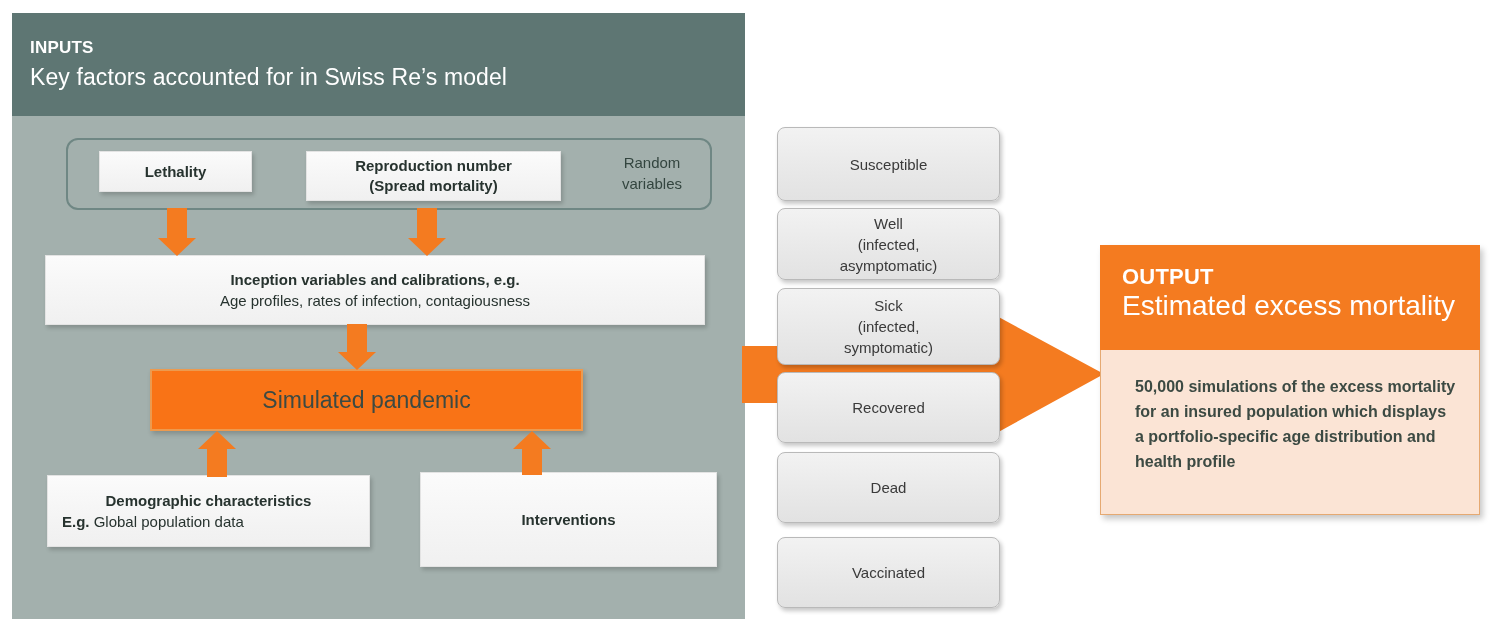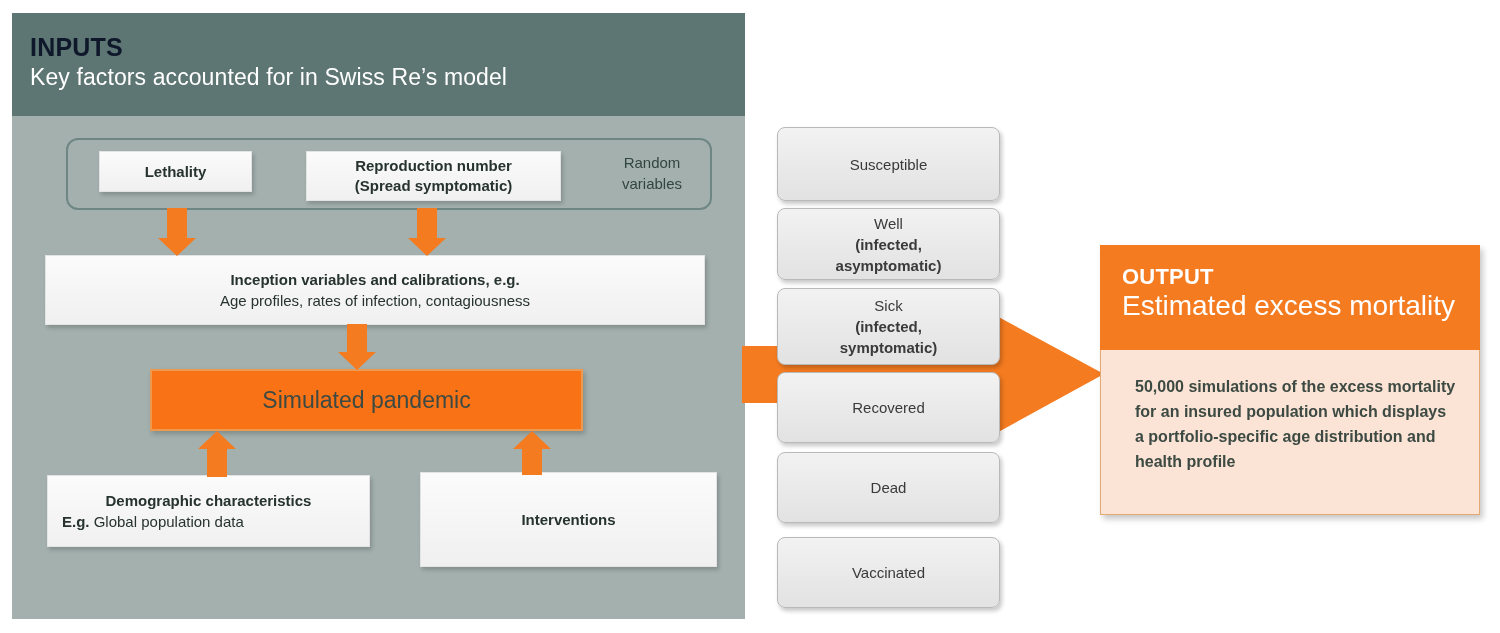--- a/index.html
+++ b/index.html
@@ -33,22 +33,22 @@
     position: absolute;
     left: 0;
     top: 0;
     width: 733px;
     height: 103px;
     background: #5e7673;
     box-sizing: border-box;
     padding: 20px 0 0 18px;
   }
   #inputs-header .h-title {
-    color: #0f172a;
-    font-size: 25px;
+    color: #ffffff;
+    font-size: 17px;
     font-weight: bold;
     line-height: 29px;
     letter-spacing: 0.2px;
   }
   #inputs-header .h-sub {
     color: #ffffff;
     font-size: 23px;
     font-weight: normal;
     line-height: 31px;
     letter-spacing: 0.1px;
@@ -201,21 +201,21 @@
     flex-direction: column;
     align-items: center;
     justify-content: center;
     color: #3a3a3a;
     font-size: 15px;
     line-height: 21px;
     text-align: center;
     z-index: 3;
   }
   .state-box .s-main { font-weight: normal; }
-  .state-box .s-sub { font-weight: bold; }
+  .state-box .s-sub { font-weight: normal; }
 
   #state-susceptible { top: 127px; height: 74px; }
   #state-well        { top: 208px; height: 72px; }
   #state-sick        { top: 288px; height: 77px; }
   #state-recovered   { top: 372px; height: 71px; }
   #state-dead        { top: 452px; height: 71px; }
   #state-vaccinated  { top: 537px; height: 71px; }
 
   
   #big-arrow {
@@ -290,21 +290,21 @@
       <div>Random</div>
       <div>variables</div>
     </div>
 
     <div class="wbox" id="box-lethality">
       <div class="b-title ctr">Lethality</div>
     </div>
 
     <div class="wbox" id="box-reproduction">
       <div class="b-title ctr">Reproduction number</div>
-      <div class="b-title ctr">(Spread symptomatic)</div>
+      <div class="b-title ctr">(Spread mortality)</div>
     </div>
 
     <div class="wbox" id="box-inception">
       <div class="b-title ctr">Inception variables and calibrations, e.g.</div>
       <div class="b-sub ctr">Age profiles, rates of infection, contagiousness</div>
     </div>
 
     <div id="box-simulated">
       <span>Simulated pandemic</span>
     </div>

